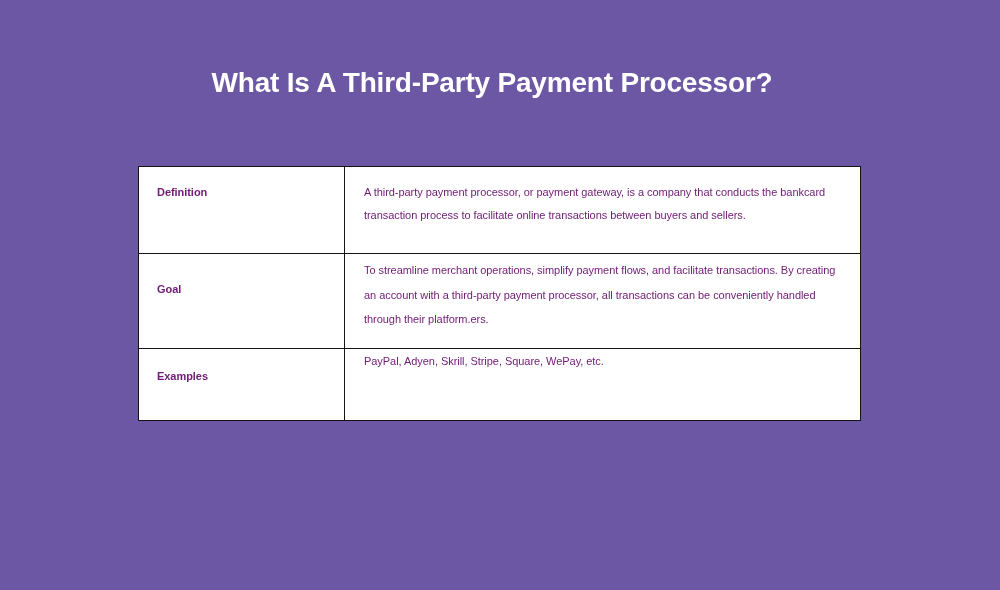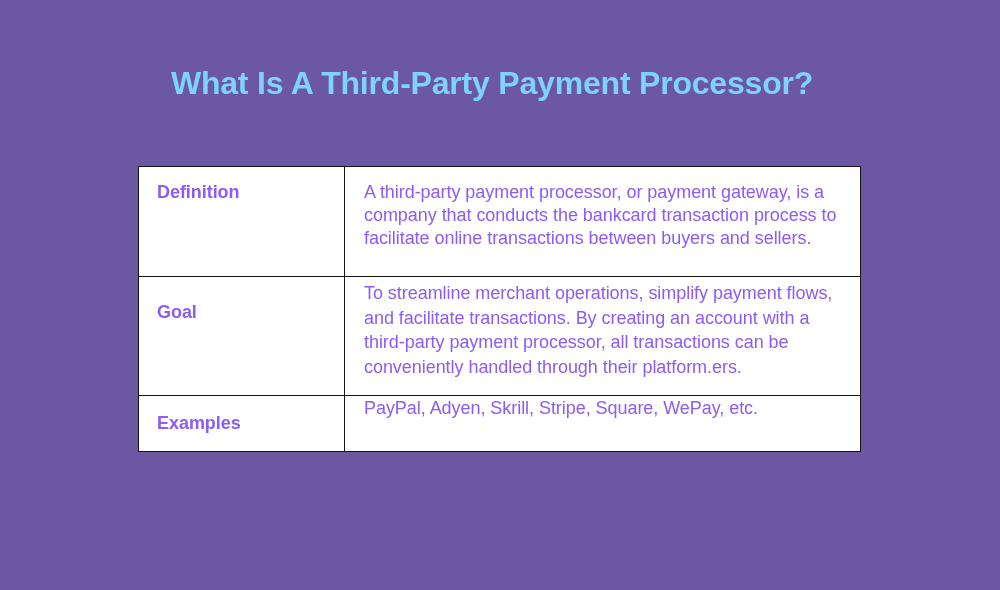--- a/index.html
+++ b/index.html
@@ -23,22 +23,22 @@
     box-sizing: border-box;
   }
 
   
   .title {
     position: absolute;
     left: 0;
     top: 63px;
     width: 984px;
     text-align: center;
-    color: #7dd3fc;
-    font-size: 32px;
+    color: #ffffff;
+    font-size: 28px;
     font-weight: bold;
     letter-spacing: -0.2px;
     line-height: 40px;
     white-space: nowrap;
   }
 
   
   .table-wrap {
     position: absolute;
     left: 138px;
@@ -50,22 +50,22 @@
     width: 723px;
     border-collapse: collapse;
     background: #ffffff;
     table-layout: fixed;
   }
 
   table.info-table td {
     border: 1.5px solid #141414;
     background: #ffffff;
     vertical-align: top;
-    color: #8b5cf6;
-    font-size: 18px;
+    color: #701a75;
+    font-size: 11px;
   }
 
   td.cell-label {
     width: 177px;
     padding: 15px 10px 14px 18px;
     font-weight: bold;
     line-height: 22px;
     letter-spacing: -0.05px;
   }
 
@@ -76,21 +76,21 @@
   }
 
   
   tr.row-definition td.cell-body { line-height: 23px; padding-bottom: 26px; }
   tr.row-definition td.cell-label { padding-top: 14px; }
 
   tr.row-goal td.cell-body { line-height: 24.5px; padding-top: 4px; padding-bottom: 16px; }
   tr.row-goal td.cell-label { padding-top: 24px; }
 
   tr.row-examples td.cell-body { line-height: 24px; padding-top: 0; padding-bottom: 17px; margin-left: 41px; }
-  tr.row-examples td.cell-label { padding-top: 16px; padding-bottom: 17px; }
+  tr.row-examples td.cell-label { padding-top: 16px; padding-bottom: 33px; }
 </style>
 </head>
 <body style="background: rgb(107, 87, 163);">
 
 <div class="infographic">
 
   <div class="title">What Is A Third-Party Payment Processor?</div>
 
   <div class="table-wrap">
     <table class="info-table">

